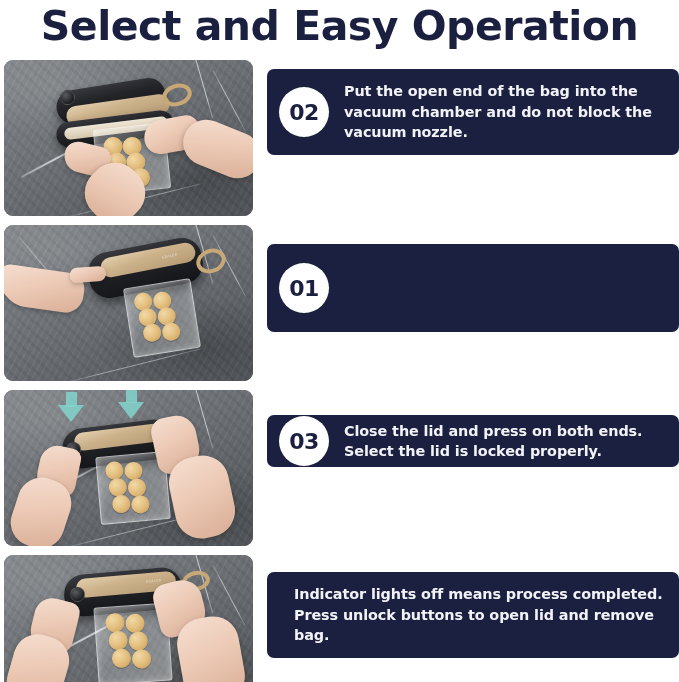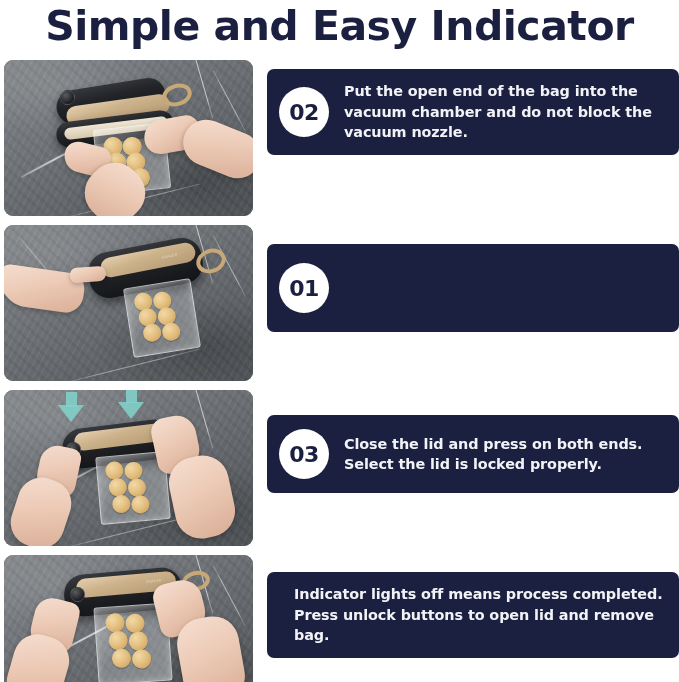--- a/index.html
+++ b/index.html
@@ -197,21 +197,21 @@
     font-weight: bold;
     line-height: 20.5px;
     letter-spacing: -0.1px;
   }
 </style>
 </head>
 <body>
 
 <div class="page">
 
-  <h1 class="page-title">Simple and Easy Indicator</h1>
+  <h1 class="page-title">Select and Easy Operation</h1>
 
   <div class="steps">
 
     <div class="step-row">
       <div class="photo">
         <div class="counter-top"></div>
         <div class="vein v1"></div>
         <div class="vein v2"></div>
         <div class="vein v3"></div>
         <div class="vein v4"></div>
@@ -299,21 +299,21 @@
           <div class="biscuit" style="left:12px; top:39px; width:18px; height:18px;"></div>
           <div class="biscuit" style="left:31px; top:41px; width:18px; height:18px;"></div>
         </div>
 
         <div class="hand" style="left:34px; top:56px; width:40px; height:52px; border-radius:18px 10px 16px 22px; transform:rotate(12deg);"></div>
         <div class="hand" style="left:10px; top:88px; width:54px; height:70px; border-radius:24px; transform:rotate(18deg);"></div>
         <div class="hand" style="left:150px; top:26px; width:44px; height:56px; border-radius:14px 20px 22px 12px; transform:rotate(-12deg);"></div>
         <div class="hand" style="left:168px; top:66px; width:60px; height:82px; border-radius:26px; transform:rotate(-12deg);"></div>
       </div>
 
-      <div class="info-panel" style="top:25px; height:78px;">
+      <div class="info-panel" style="top:25px; height:52px;">
         <div class="num-badge">03</div>
         <div class="step-text">Close the lid and press on both ends. Select the lid is locked properly.</div>
       </div>
     </div>
 
     <div class="step-row">
       <div class="photo">
         <div class="counter-top"></div>
         <div class="vein v2"></div>
         <div class="vein v3"></div>

